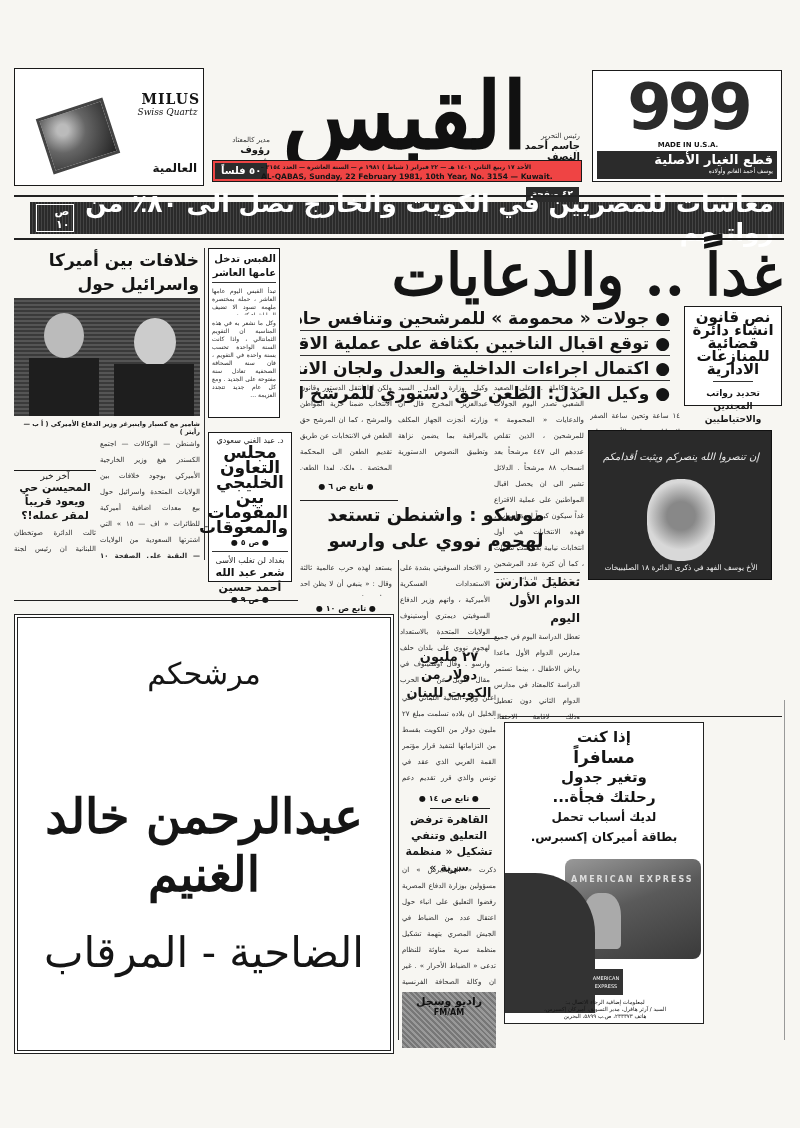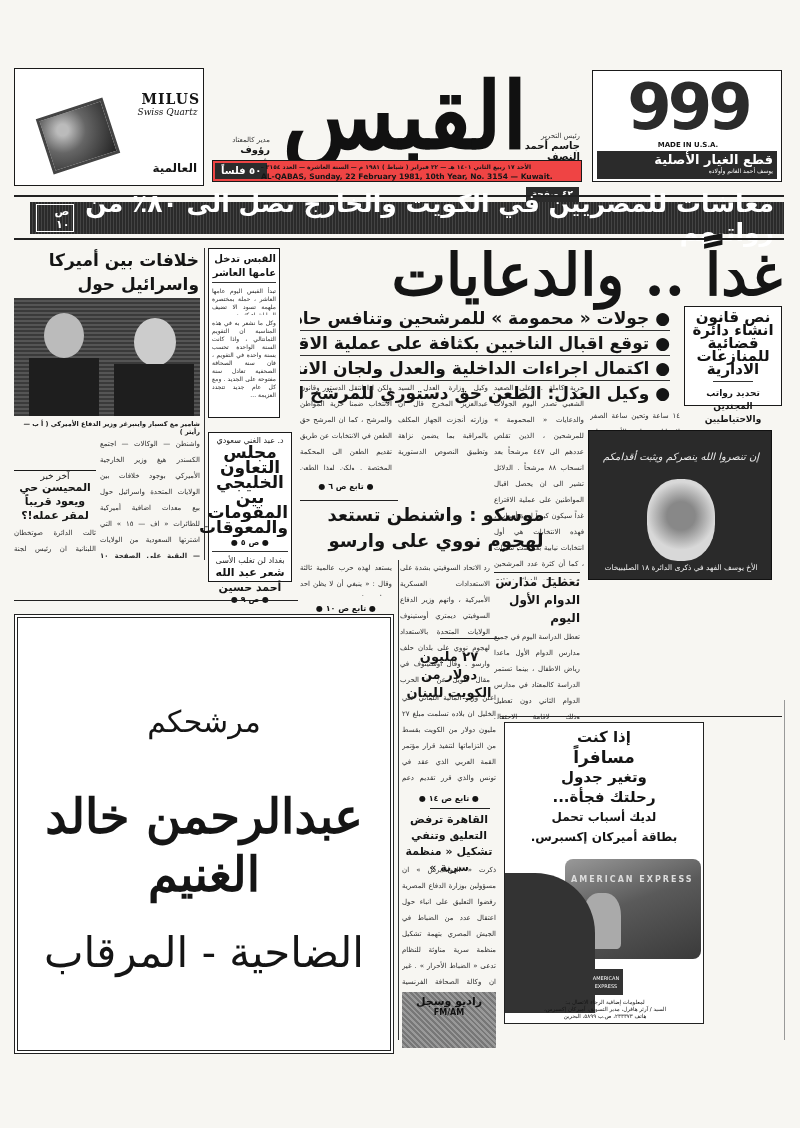--- a/index.html
+++ b/index.html
@@ -162,21 +162,21 @@
 <div class="abs body-text" style="left:300px;top:560px;width:92px;height:36px;">يستعد لهذه حرب عالمية ثالثة وقال : « ينبغي أن لا يظن احد خطأ ، أن رابطة السوفيت بالسلام تعنى ضعفاً » .</div>
 <div class="abs bullet-ref" style="left:300px;top:604px;width:92px;">تابع ص ١٠</div>
 
 <div class="abs box" style="left:494px;top:572px;width:86px;height:140px;border:none;border-top:1.5px solid #222;">
   <div class="rtl" style="font-weight:bold;font-size:12px;line-height:18px;">تعطيل مدارس الدوام الأول اليوم</div>
   <div class="body-text" style="height:90px;margin-top:2px;">تعطل الدراسة اليوم في جميع مدارس الدوام الأول ماعدا رياض الاطفال ، بينما تستمر الدراسة كالمعتاد في مدارس الدوام الثاني دون تعطيل وذلك لاقامة الاحتفال بالمهرجان الرياضي لوزارة التربية . أما بالنسبة للمدارس المخصصة كمراكز لاجراء الانتخابات فيها فستعطل غداً الاثنين . أيضاً على ان تستأنف الدراسة في اليوم الثاني عليها بأن يومي الاربعاء والخميس القادمين عطلة رسمية لمناسبة العيد الوطني العشرين .</div>
 </div>
 
 <div class="hr" style="left:14px;top:600px;width:284px;height:1px;"></div>
 <div class="abs" style="left:14px;top:614px;width:380px;height:440px;border:4px double #222;background:#fff;">
-  <div class="abs candidate-top" style="left:0;top:38px;width:372px;margin-top:48px;">مرشحكم</div>
+  <div class="abs candidate-top" style="left:0;top:38px;width:372px;">مرشحكم</div>
   <div class="abs candidate-name" style="left:10px;top:170px;width:352px;">عبدالرحمن خالد الغنيم</div>
   <div class="abs candidate-sub" style="left:0;top:310px;width:372px;">الضاحية - المرقاب</div>
 </div>
 
 <div class="vr" style="left:398px;top:560px;height:480px;"></div>
 
 <div class="hr" style="left:440px;top:638px;width:60px;height:1px;"></div>
 <div class="abs hl-med" style="left:402px;top:648px;width:94px;font-size:13px;line-height:18px;">٢٧ مليون دولار من الكويت للبنان</div>
 <div class="abs body-text" style="left:402px;top:690px;width:94px;height:100px;">اعلن وزير المالية اللبناني علي الخليل ان بلاده تسلمت مبلغ ٢٧ مليون دولار من الكويت بقسط من التزاماتها لتنفيذ قرار مؤتمر القمة العربي الذي عقد في تونس والذي قرر تقديم دعم للبنان بقيمة ... مليون دولار . من جهة ثانية اصيب شخصان بجراح واحرقت ٣ سيارات في تراشق بالأسلحة الرشاشة في منطقة المريجة ، وعلى الطريق التي تربط بين شطري بيروت الغربية والشرقية .</div>
 <div class="abs bullet-ref" style="left:402px;top:794px;width:94px;">تابع ص ١٤</div>

